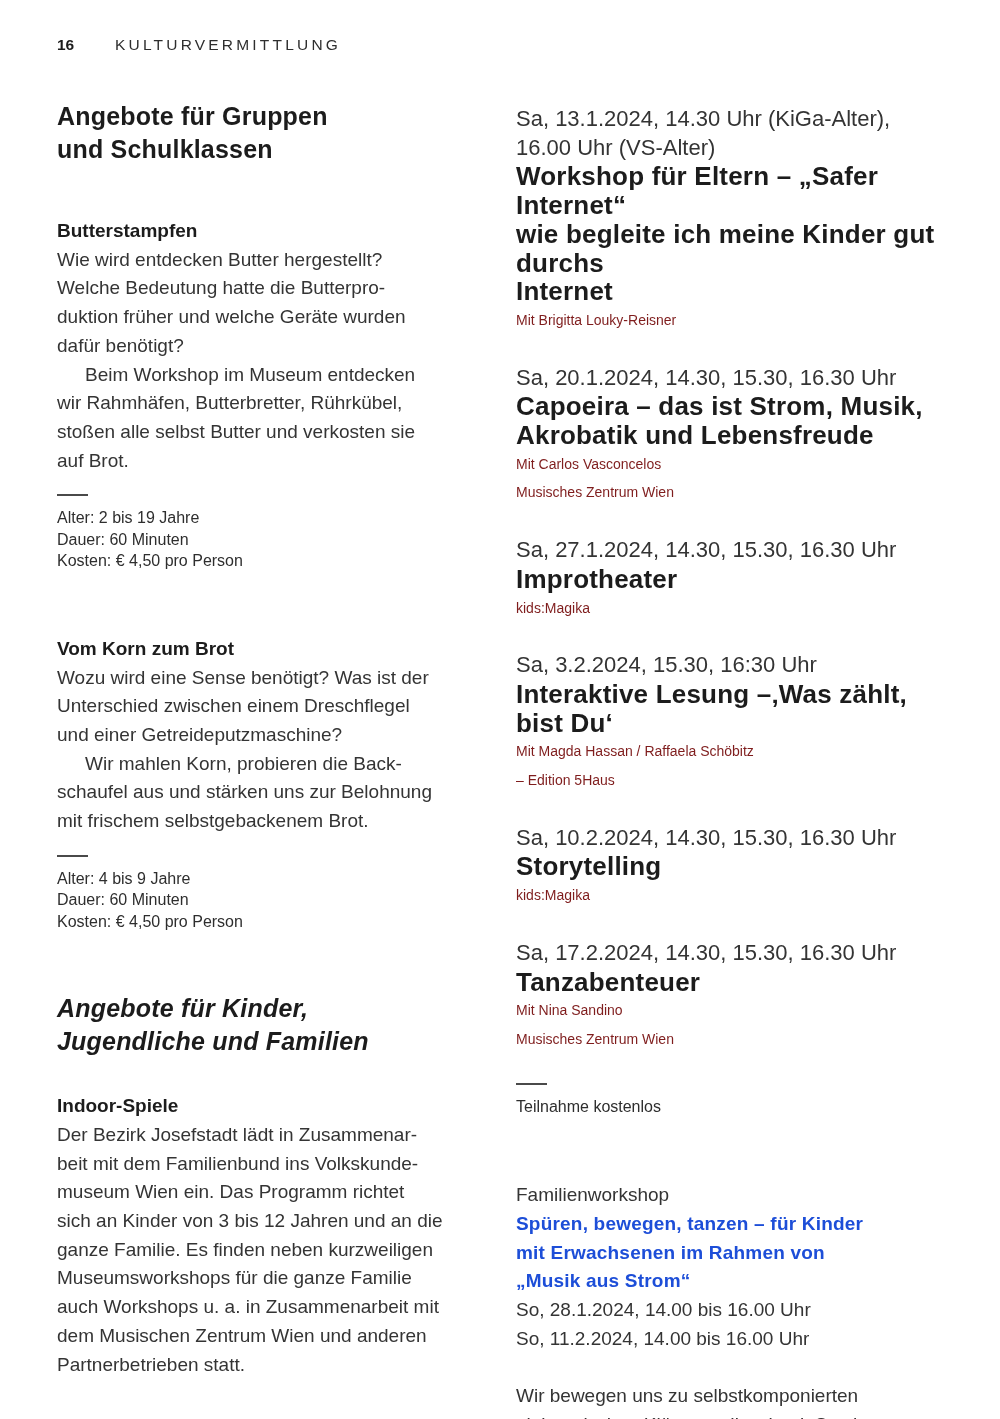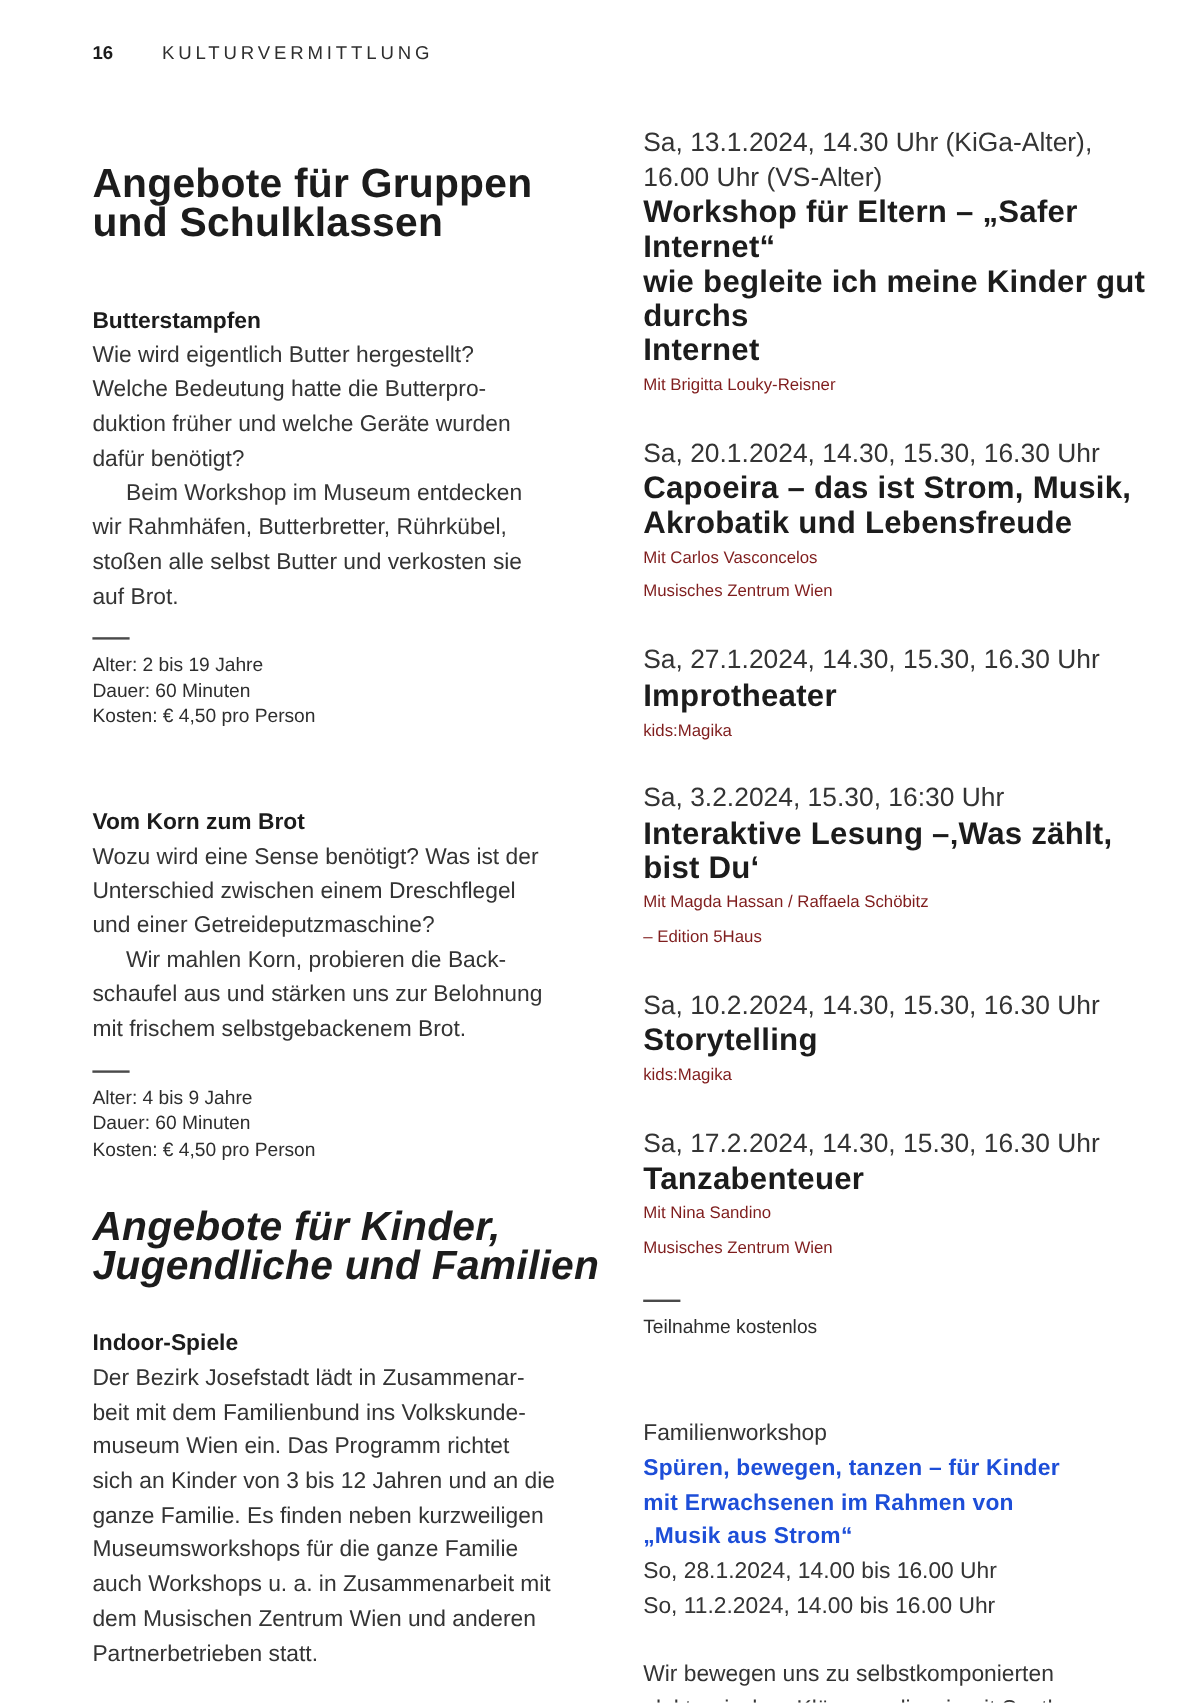--- a/index.html
+++ b/index.html
@@ -5,21 +5,20 @@
   * { margin: 0; padding: 0; box-sizing: border-box; }
   html, body { background: #ffffff; }
   .page {
     position: relative;
     width: 1000px;
     height: 1419px;
     background: #ffffff;
     font-family: "Liberation Sans", sans-serif;
     color: #2e2e2e;
     overflow: hidden;
-    padding-left: 20px;
   }
   .page-header {
     display: flex;
     align-items: baseline;
     padding: 36px 57px 0 57px;
   }
   .page-number {
     font-size: 15.5px;
     font-weight: bold;
     color: #1c1c1c;
@@ -33,27 +32,26 @@
   }
   .columns {
     display: flex;
     padding: 0 40px 0 57px;
     margin-top: 46px;
   }
   .col-left { width: 459px; flex-shrink: 0; }
   .col-right { flex: 1; padding-top: 5px; }
 
   h1.big-heading {
-    font-size: 34px;
+    font-size: 25px;
     line-height: 33px;
     font-weight: bold;
     color: #1c1c1c;
     white-space: pre-line;
     letter-spacing: 0.2px;
-    margin-top: 37px;
   }
   .section h3 {
     font-size: 19px;
     line-height: 28.7px;
     font-weight: bold;
     color: #1c1c1c;
   }
   p.body {
     font-size: 19px;
     line-height: 28.7px;
@@ -104,21 +102,21 @@
 
   <div class="columns">
 
     <div class="col-left">
 
       <h1 class="big-heading">Angebote für Gruppen
 und Schulklassen</h1>
 
       <div class="section sec-butterstampfen">
         <h3>Butterstampfen</h3>
-        <p class="body">Wie wird eigentlich Butter hergestellt?
+        <p class="body">Wie wird entdecken Butter hergestellt?
 Welche Bedeutung hatte die Butterpro-
 duktion früher und welche Geräte wurden
 dafür benötigt?</p>
         <p class="body indent">Beim Workshop im Museum entdecken
 wir Rahmhäfen, Butterbretter, Rührkübel,
 stoßen alle selbst Butter und verkosten sie
 auf Brot.</p>
         <hr class="divider">
         <p class="meta">Alter: 2 bis 19 Jahre
 Dauer: 60 Minuten

